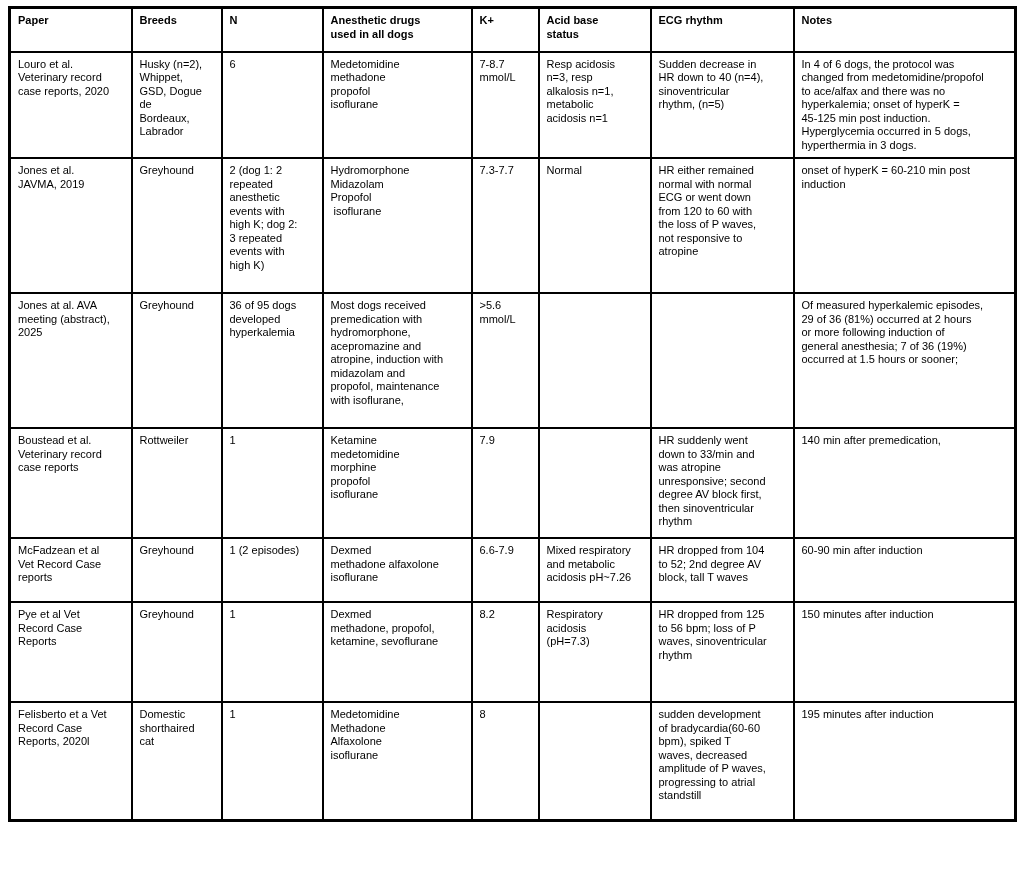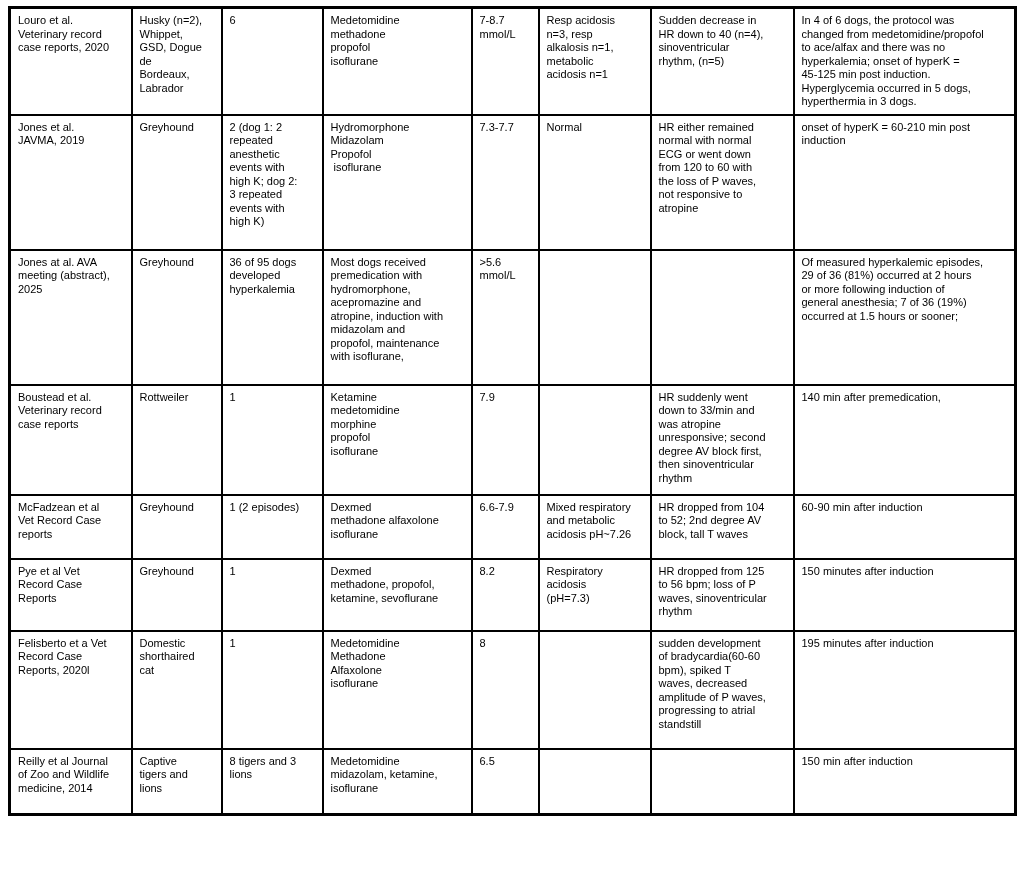--- a/index.html
+++ b/index.html
@@ -35,20 +35,32 @@
       <col style="width:122px">
         <col style="width:90px">
         <col style="width:101px">
       <col style="width:149px">
         <col style="width:67px">
         <col style="width:112px">
       <col style="width:143px">
         <col style="width:222px">
     </colgroup>
     <tbody>
+        <tr style="height:44px">
+      <th>Paper</th>
+      <th>Breeds</th>
+      <th>N</th>
+      <th>Anesthetic drugs
+used in all dogs</th>
+      <th>K+</th>
+      <th>Acid base
+status</th>
+      <th>ECG rhythm</th>
+      <th>Notes</th>
+    </tr>
     <tr style="height:104px">
       <td>Louro et al.
 Veterinary record
 case reports, 2020</td>
       <td>Husky (n=2),
 Whippet,
 GSD, Dogue
 de
 Bordeaux,
 Labrador</td>
@@ -163,21 +175,21 @@
 isoflurane</td>
       <td>6.6-7.9</td>
       <td>Mixed respiratory
 and metabolic
 acidosis pH~7.26</td>
       <td>HR dropped from 104
 to 52; 2nd degree AV
 block, tall T waves</td>
       <td>60-90 min after induction</td>
     </tr>
-    <tr style="height:72px">
+    <tr style="height:100px">
       <td>Pye et al Vet
 Record Case
 Reports</td>
       <td>Greyhound</td>
       <td>1</td>
       <td>Dexmed
 methadone, propofol,
 ketamine, sevoflurane</td>
       <td>8.2</td>
       <td>Respiratory
@@ -205,32 +217,15 @@
       <td></td>
       <td>sudden development
 of bradycardia(60-60
 bpm), spiked T
 waves, decreased
 amplitude of P waves,
 progressing to atrial
 standstill</td>
       <td>195 minutes after induction</td>
     </tr>
-    <tr style="height:66px">
-      <td>Reilly et al Journal
-of Zoo and Wildlife
-medicine, 2014</td>
-      <td>Captive
-tigers and
-lions</td>
-      <td>8 tigers and 3
-lions</td>
-      <td>Medetomidine
-midazolam, ketamine,
-isoflurane</td>
-      <td>6.5</td>
-      <td></td>
-      <td></td>
-      <td>150 min after induction</td>
-    </tr>
   </tbody>
     </table>
 </div>
 
 </body></html>

